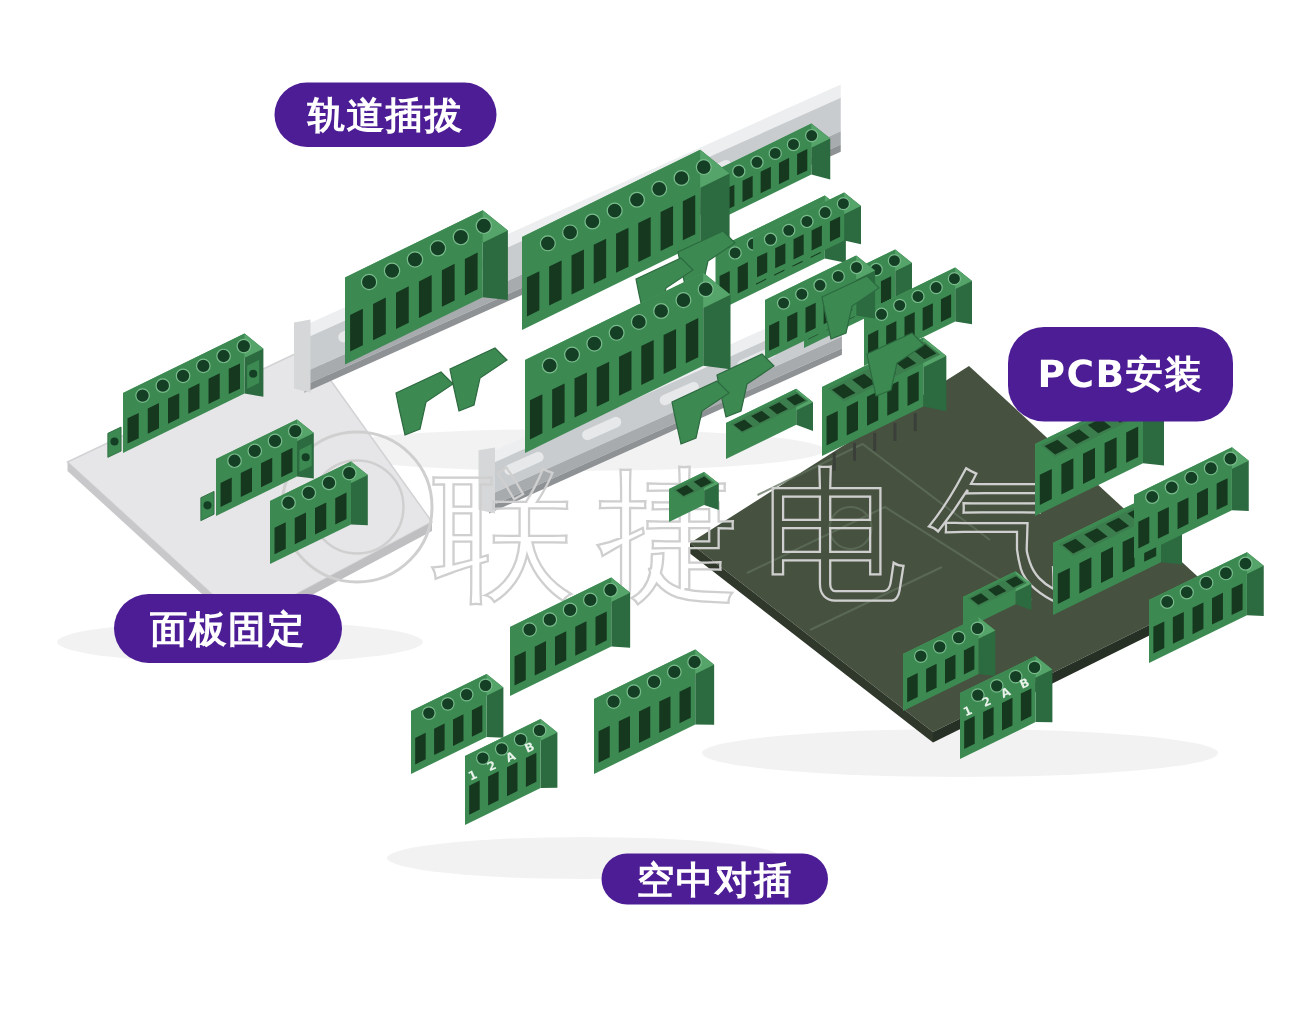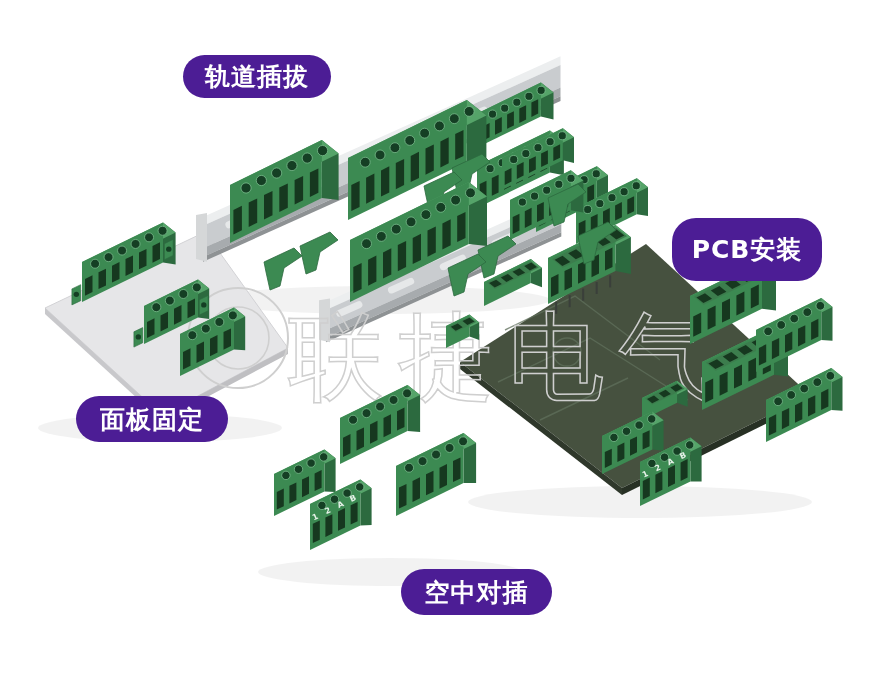--- a/index.html
+++ b/index.html
@@ -9,21 +9,21 @@
   }
   .stage svg.scene { position:absolute; left:0; top:0; }
   .pill {
     position:absolute; background:#4c1d95; color:#ffffff; border-radius:24px;
     display:flex; align-items:center; justify-content:center;
     font-weight:bold; font-size:25px; letter-spacing:1px; white-space:nowrap;
   }
   .pill.rail  { left:183px; top:55px;  width:148px; height:43px; }
   .pill.pcb   { left:672px; top:218px; width:150px; height:63px; }
   .pill.panel { left:76px;  top:396px; width:152px; height:46px; }
-  .pill.air   { left:401px; top:569px; width:151px; height:46px; }
+  .pill.air   { left:401px; top:569px; width:151px; height:34px; }
 </style>
 </head>
 <body>
 
 <div class="stage">
 
   <svg class="scene" width="877" height="690" viewBox="0 0 877 690">
     <g id="gShadows">
         <ellipse cx="160" cy="428" rx="122" ry="14" fill="rgba(0,0,0,0.05)"></ellipse>
         <ellipse cx="640" cy="502" rx="172" ry="16" fill="rgba(0,0,0,0.05)"></ellipse>

